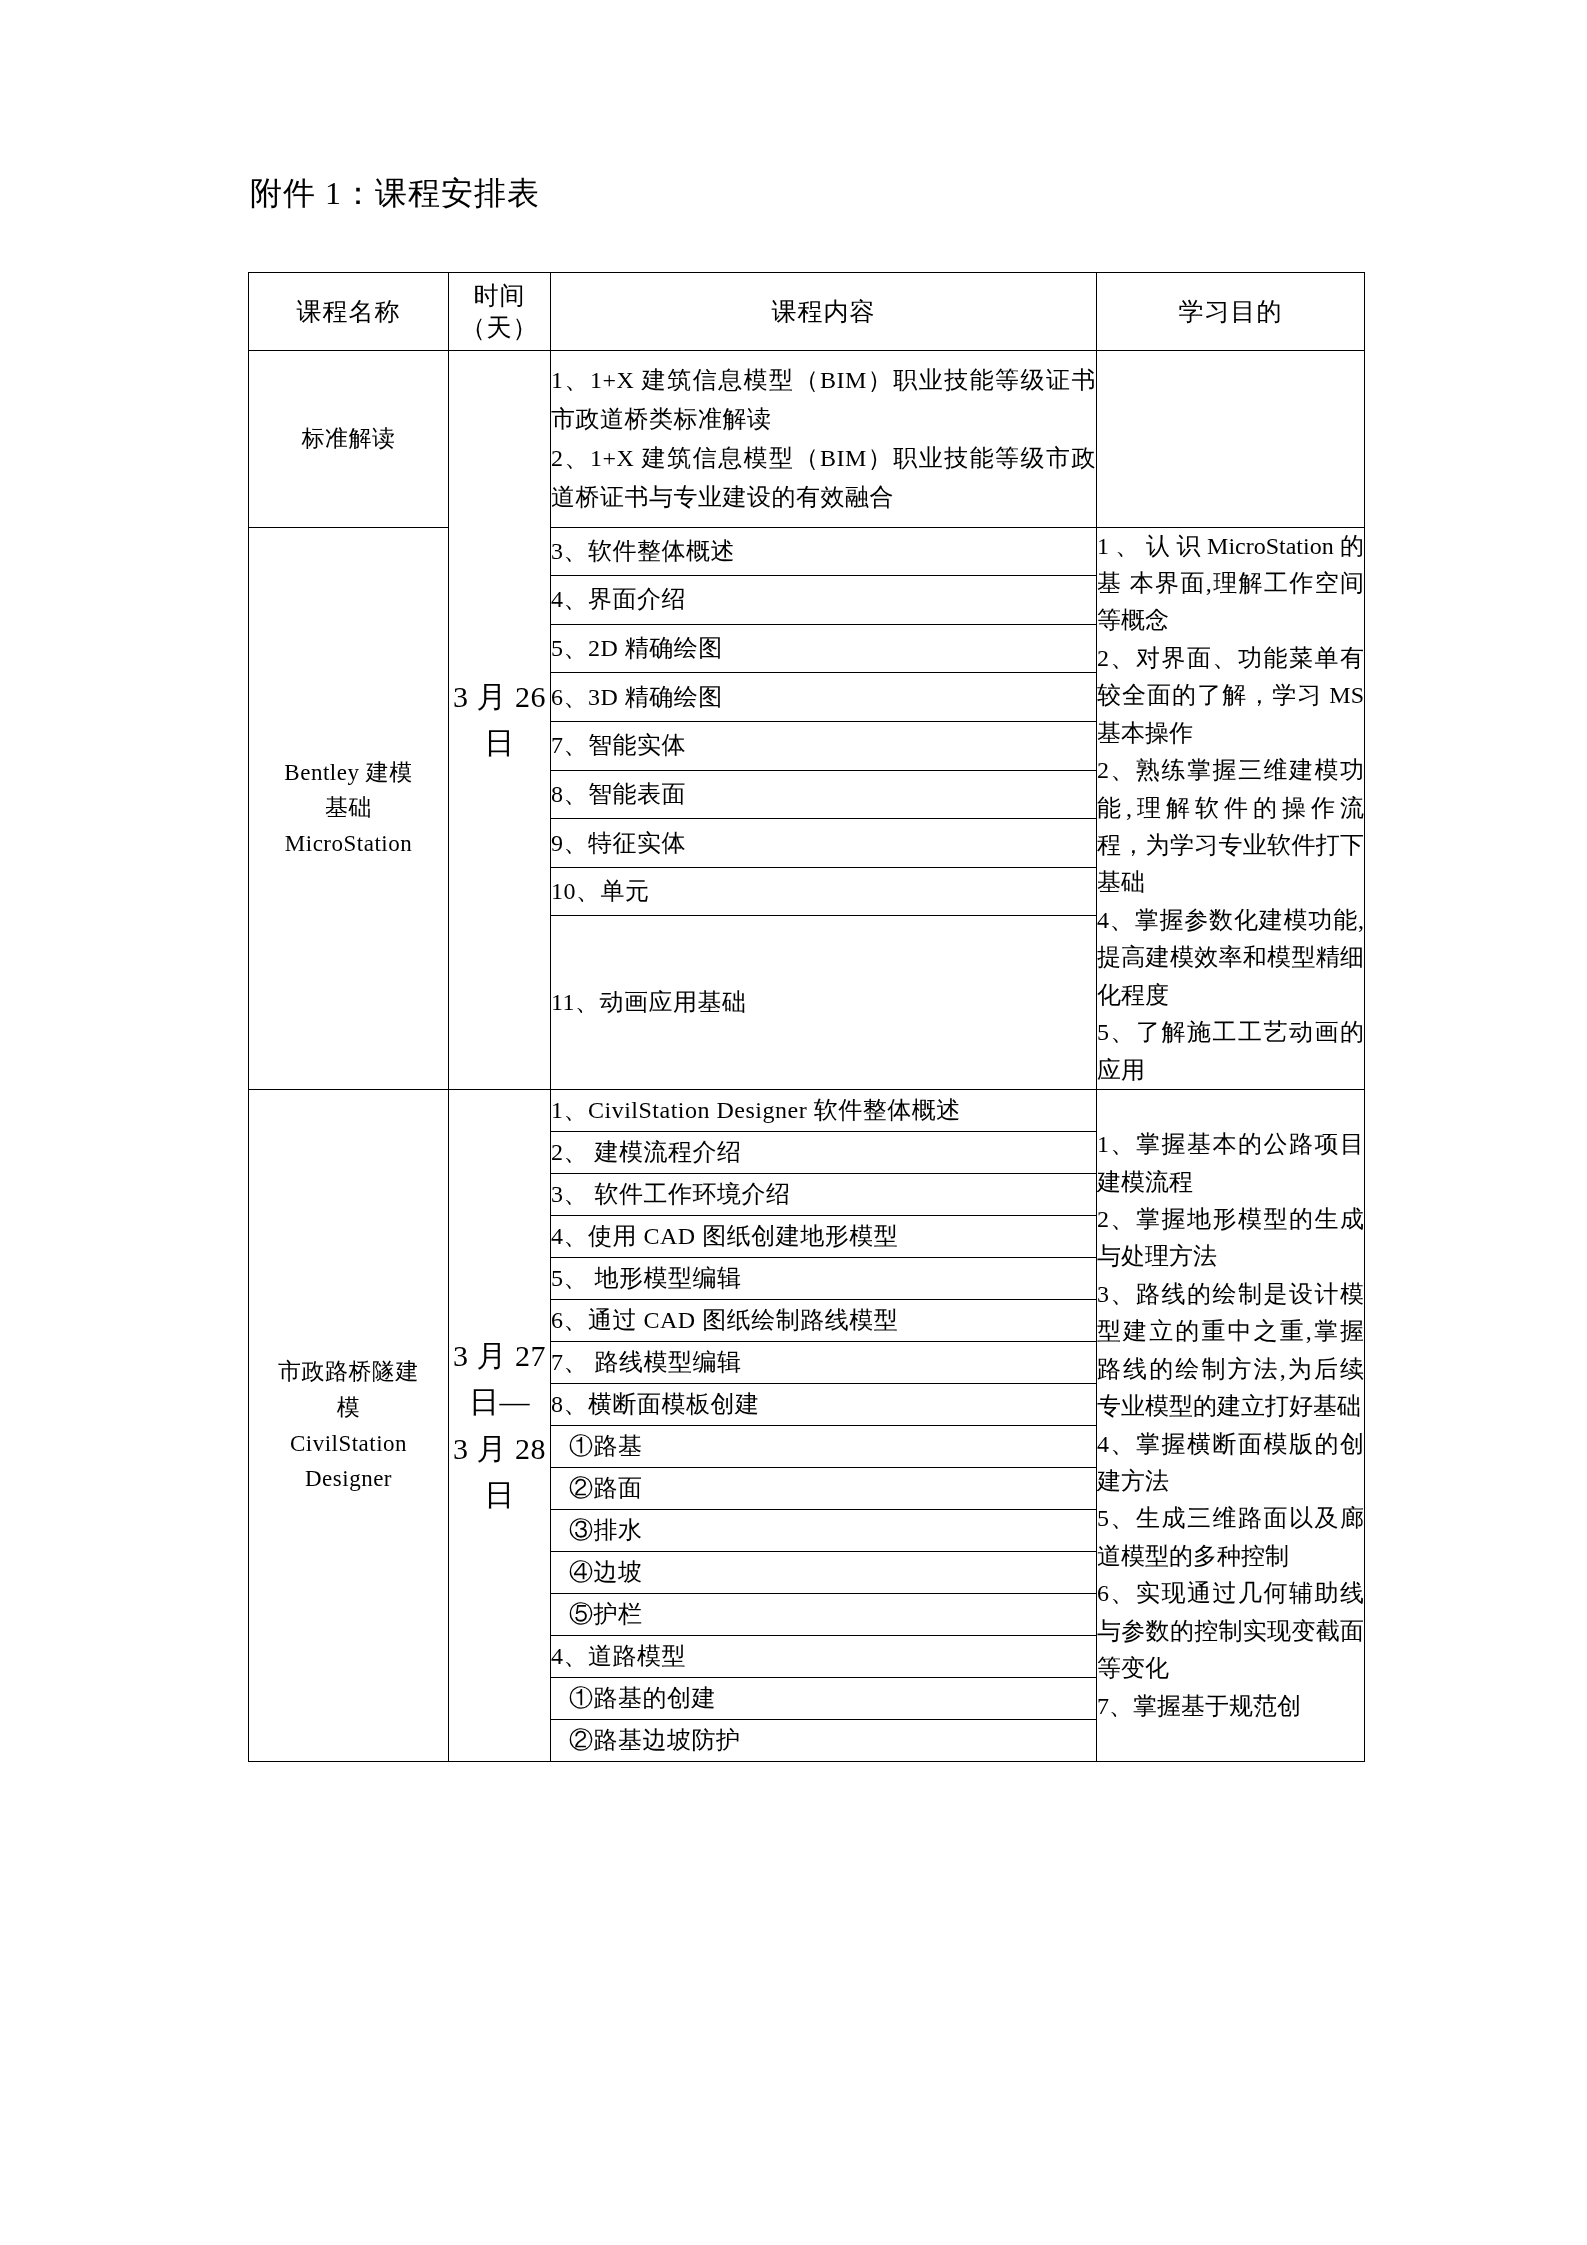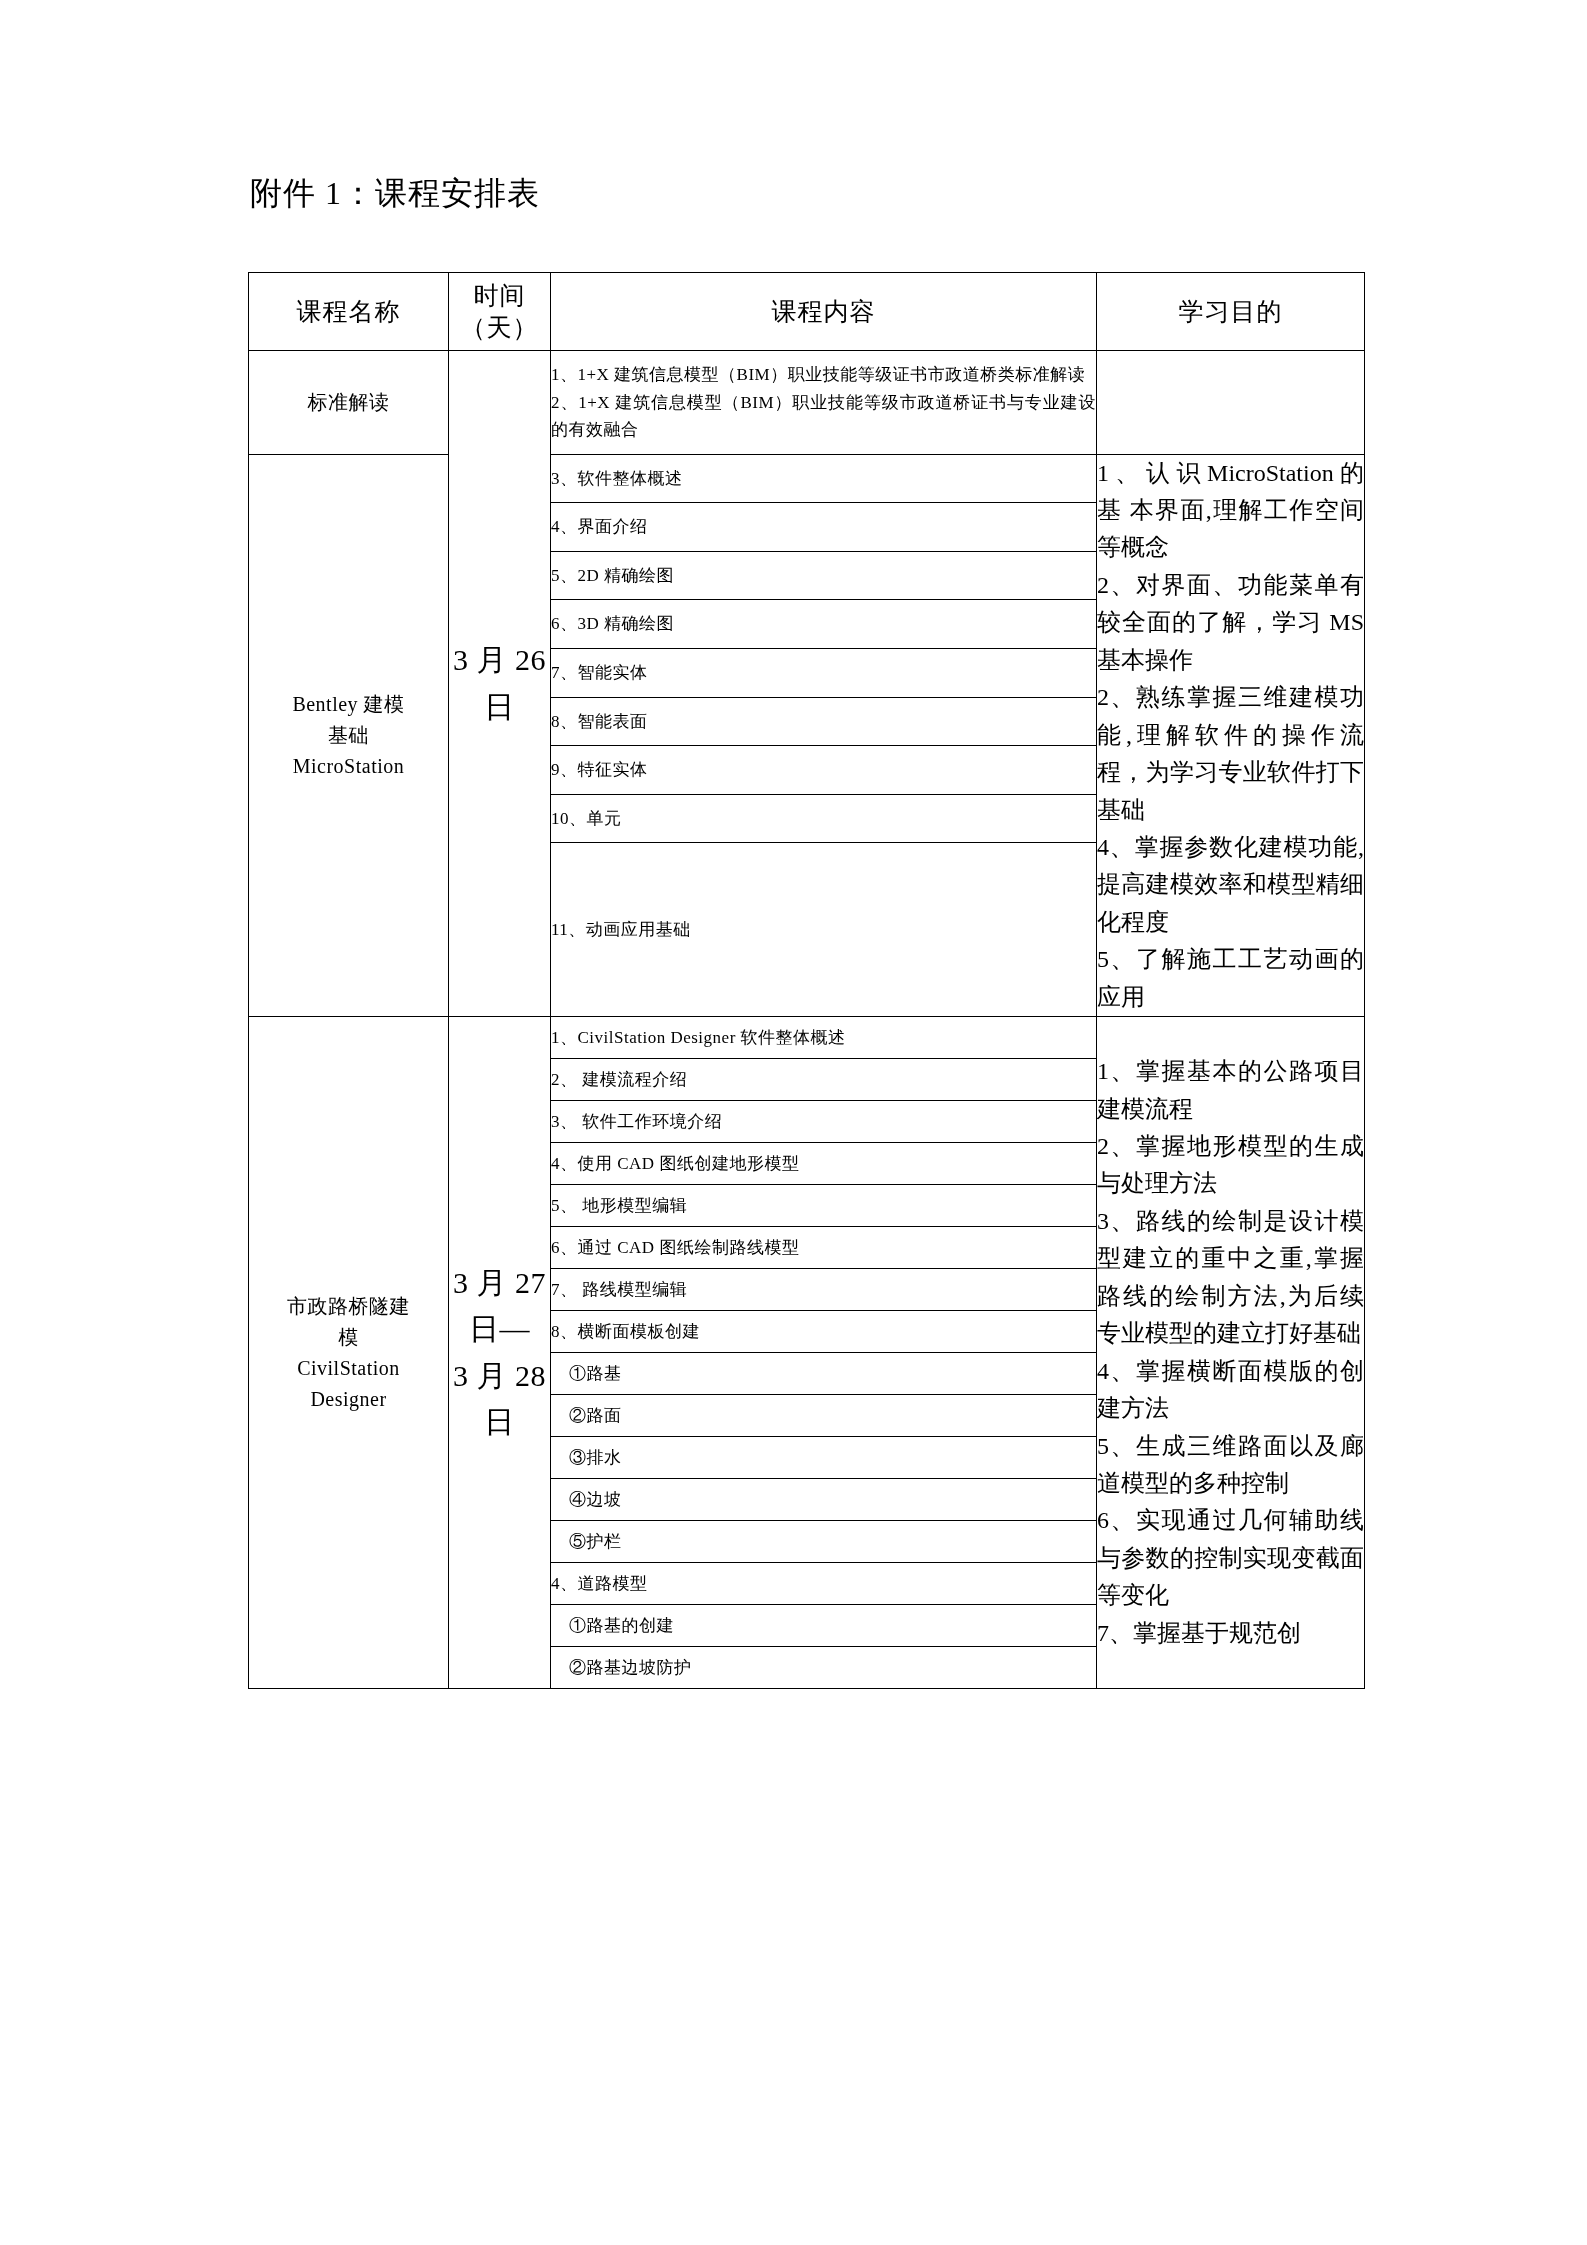--- a/index.html
+++ b/index.html
@@ -41,35 +41,35 @@
   .colw1 { width:200px; }
   .colw2 { width:102px; }
   .colw3 { width:546px; }
   .colw4 { width:268px; }
 
   .hdr { height:78px;padding-left:24px; }
   .hdr-two { line-height:1.28; }
 
   .cname {
     text-align:center;
-    font-size:20px;
+    font-size:23px;
     line-height:1.55;
     letter-spacing:0.5px;
     padding:4px 6px;
   }
   .ctime {
     text-align:center;
     font-size:30px;
     line-height:1.55;
     letter-spacing:0.5px;
     padding:4px 2px;
   }
   .ccontent {
     text-align:left;
-    font-size:17px;
+    font-size:24px;
     line-height:1.62;
     padding:6px 4px 6px 14px;
     letter-spacing:0.5px;
   }
   .ccontent.para { padding-top:10px; padding-bottom:10px; }
   .ccontent.para div { text-align:justify; text-justify:inter-ideograph; }
   .ccontent.indent { padding-left:18px; }
   .cgoal {
     text-align:justify;
     text-justify:inter-ideograph;

